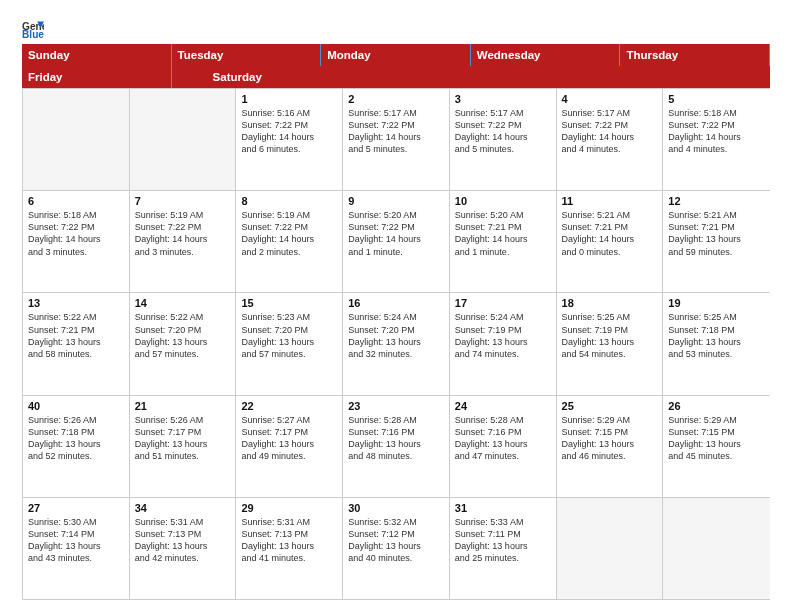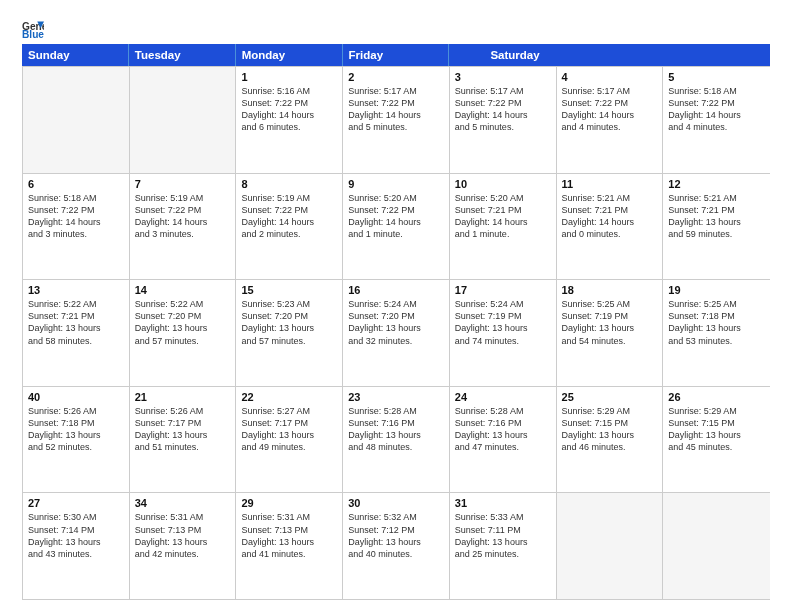--- a/index.html
+++ b/index.html
@@ -46,22 +46,22 @@
       color: #333;
       margin-top: 1px;
     }
     .calendar-wrap {
       flex: 1;
       display: flex;
       flex-direction: column;
     }
     .cal-header {
       display: grid;
-      grid-template-columns: repeat(7, 1fr);
-      background: #1d4ed8;
+      grid-template-columns: repeat(5, 1fr);
+      background: #b91c1c;
     }
     .cal-header-cell {
       color: #fff;
       font-size: 11.5px;
       font-weight: bold;
       padding: 5px 6px;
       border-right: 1px solid #4a90d9;
       text-align: left;
     }
     .cal-header-cell:last-child { border-right: none; margin-left: 35px; }
@@ -117,20 +117,22 @@
       <div class="month-year"></div>
       <div class="location"></div>
     </div>
   </div>
 
   <div class="calendar-wrap">
     <div class="cal-header">
     <div class="cal-header-cell">Sunday</div>
         <div class="cal-header-cell">Tuesday</div>
         <div class="cal-header-cell">Monday</div>
+        <div class="cal-header-cell">Wednesday</div>
+        <div class="cal-header-cell">Thursday</div>
         <div class="cal-header-cell">Friday</div>
         <div class="cal-header-cell">Saturday</div>
       </div>
     <div class="cal-body">
     <div class="cal-row">
           <div class="cal-cell empty"></div>
           <div class="cal-cell empty"></div>
           <div class="cal-cell">
             <div class="day-num">1</div>
             <div class="cell-line">Sunrise: 5:16 AM</div>

